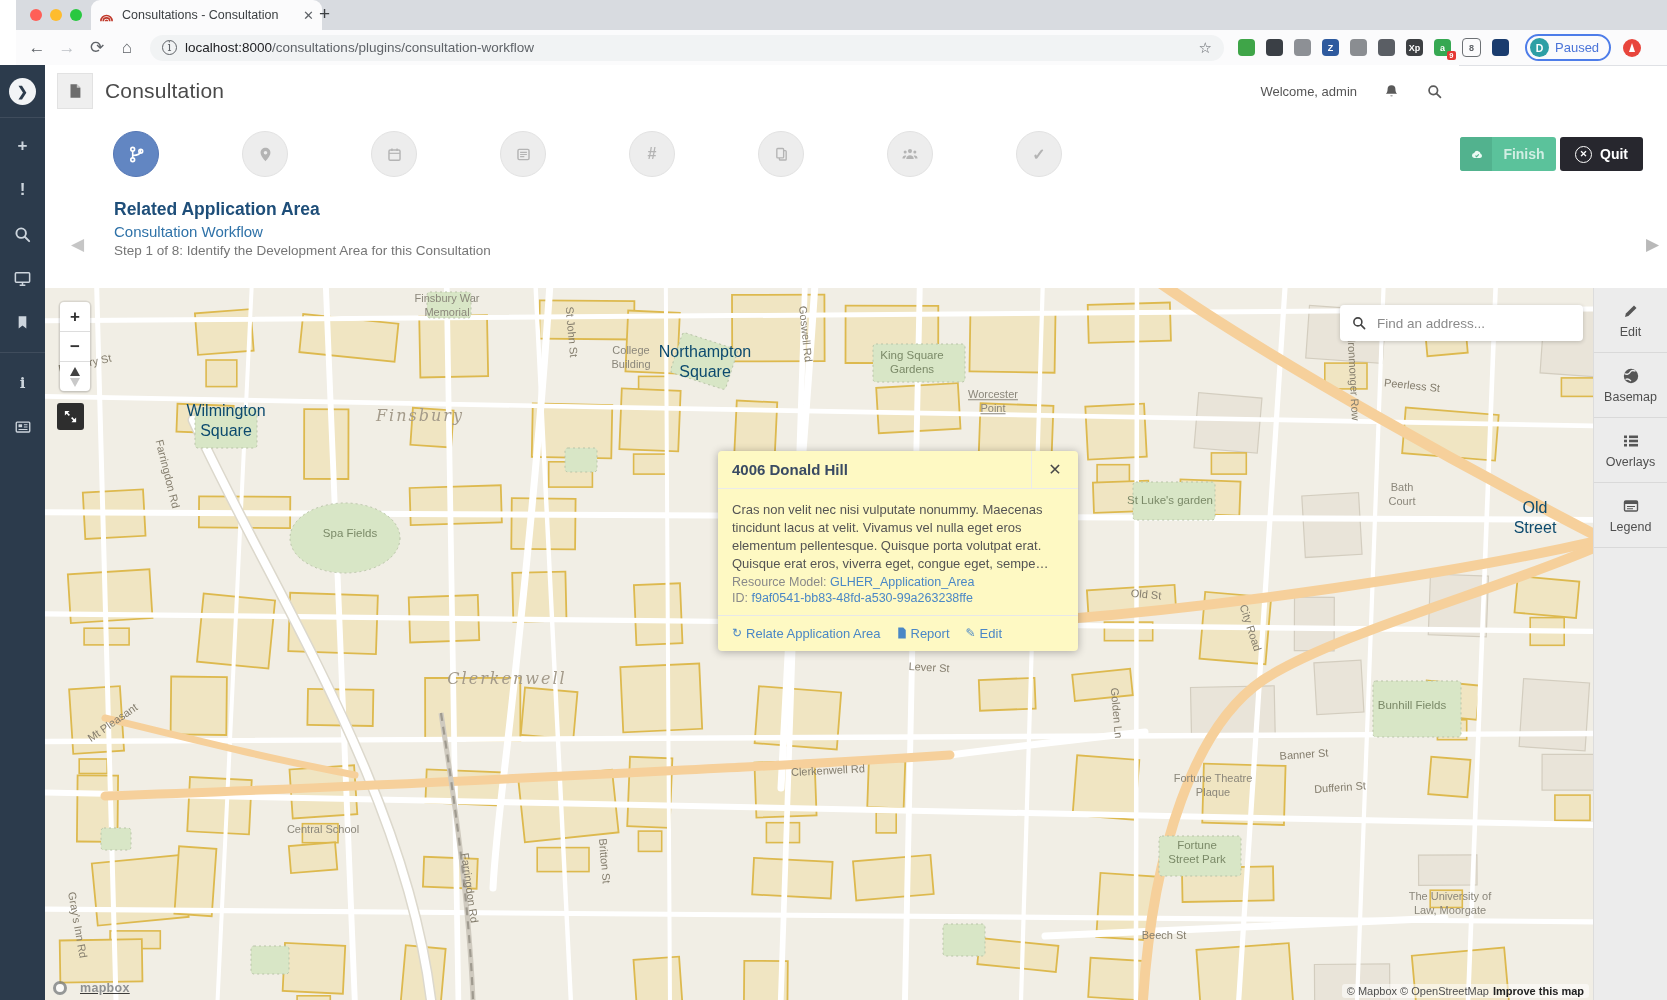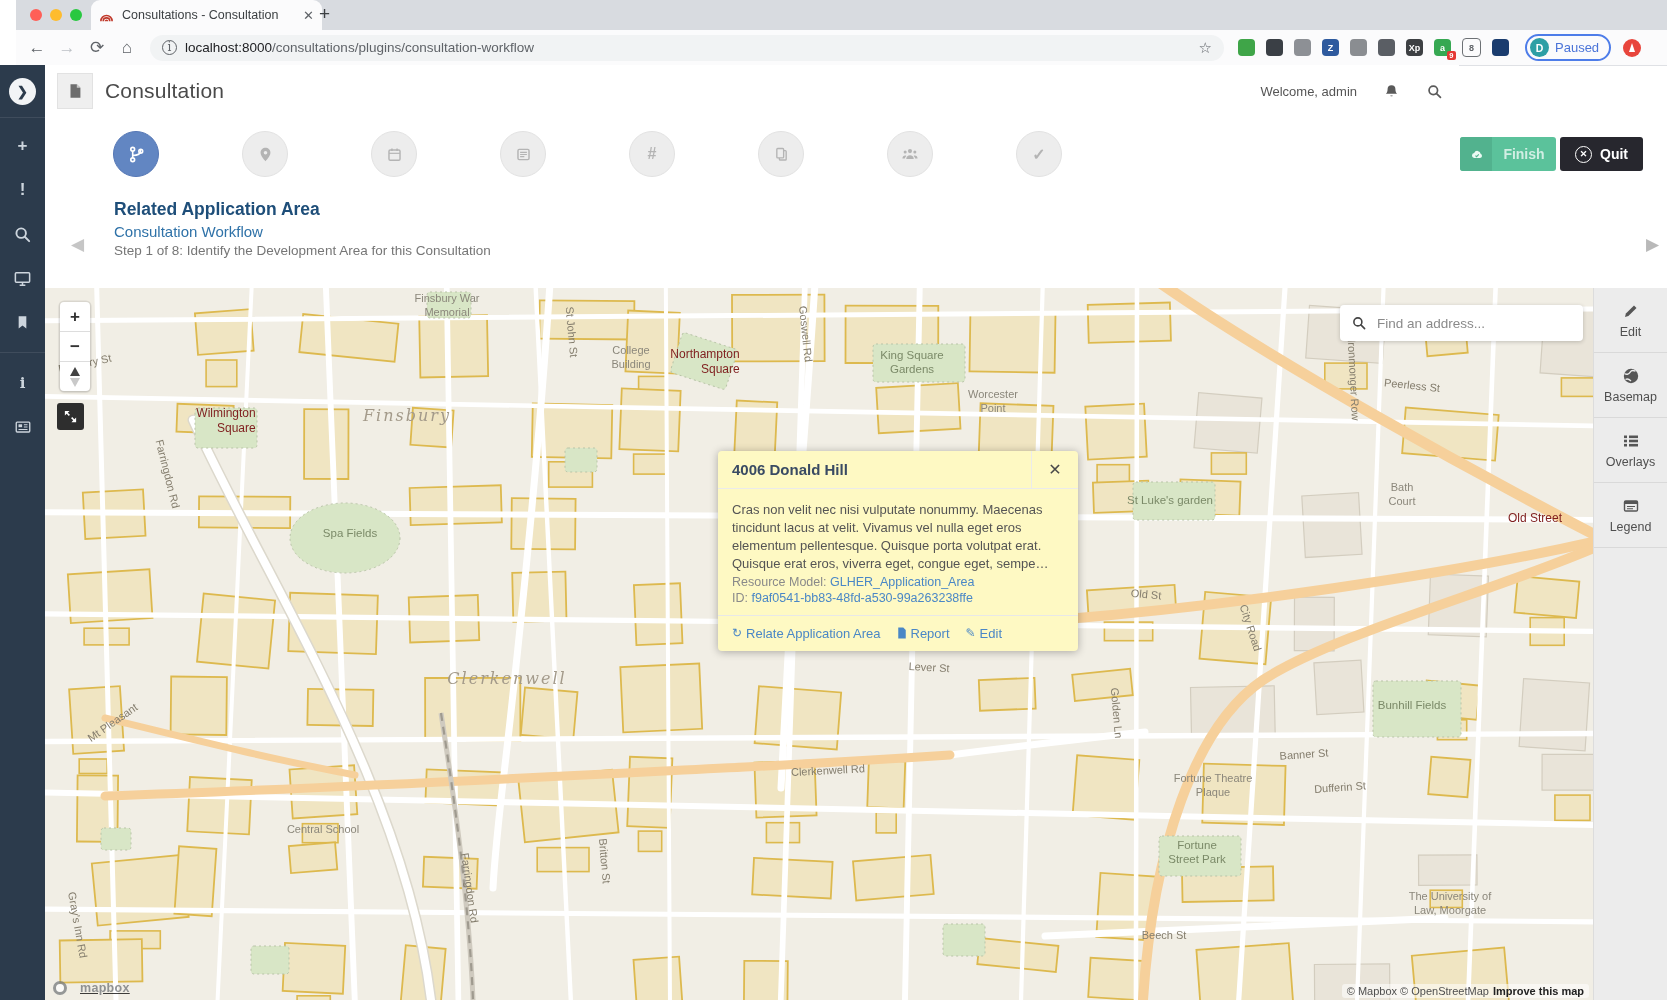--- a/index.html
+++ b/index.html
@@ -87,21 +87,21 @@
   #sh-sub{font-size:15px;color:#2f72a8;margin-top:3px;}
   #sh-desc{font-size:13.5px;color:#767676;margin-top:3px;}
   .sh-arrow{position:absolute;font-size:17px;color:#c6c6c6;top:44px;}
   #sh-prev{left:26px;}
   #sh-next{right:8px;color:#b9b9b9;}
 
   
   #mapwrap{position:absolute;left:45px;top:288px;width:1548px;height:712px;overflow:hidden;background:#f1eee5;}
   #map-labels{position:absolute;left:0;top:0;width:100%;height:100%;z-index:2;}
   .mlbl{position:absolute;white-space:pre-line;text-align:center;pointer-events:none;line-height:1.25;}
-  .mlbl.place{font-size:12px;color:#7f1d1d;text-align:right;}
+  .mlbl.place{font-size:16px;color:#0c4a6e;}
   .mlbl.park{font-size:11.5px;color:#7b8a68;}
   .mlbl.poi{font-size:11px;color:#8b877b;}
   .mlbl.road{font-size:11px;color:#847d6d;white-space:nowrap;}
   .mlbl.area{font-family:"DejaVu Serif",serif;font-style:italic;font-size:16px;color:#a39a8a;letter-spacing:2px;white-space:nowrap;}
 
   #zoomctl{position:absolute;left:15px;top:14px;width:30px;background:#fff;border-radius:4px;
     box-shadow:0 0 0 1.5px rgba(0,0,0,.08),0 1px 3px rgba(0,0,0,.15);z-index:4;}
   .zc{height:29px;display:flex;align-items:center;justify-content:center;font-size:17px;font-weight:bold;color:#333;}
   .zc+.zc{border-top:1px solid #ddd;}
   .compass{display:flex;flex-direction:column;align-items:center;line-height:0;}
@@ -525,23 +525,23 @@
 
   <div id="map-labels">
       <span class="mlbl poi" style="left: 402px; top: 18px; transform: translate(-50%, -50%) rotate(0deg);">Finsbury War
 Memorial</span>
       <span class="mlbl poi" style="left: 586px; top: 70px; transform: translate(-50%, -50%) rotate(0deg);">College
 Building</span>
       <span class="mlbl place" style="left: 660px; top: 74px; transform: translate(-50%, -50%) rotate(0deg);">Northampton
 Square</span>
       <span class="mlbl park" style="left: 867px; top: 74px; transform: translate(-50%, -50%) rotate(0deg);">King Square
 Gardens</span>
-      <span class="mlbl poi" style="left: 948px; top: 114px; transform: translate(-50%, -50%) rotate(0deg);">Worcester
+      <span class="mlbl poi" style="left: 948px; top: 114px; transform: translate(-50%, -50%) rotate(0deg); text-decoration: underline;">Worcester
 Point</span>
-      <span class="mlbl area" style="left: 362px; top: 128px; transform: translate(-50%, -50%) rotate(0deg);">Finsbury</span>
+      <span class="mlbl area" style="left: 375px; top: 128px; transform: translate(-50%, -50%) rotate(0deg);">Finsbury</span>
       <span class="mlbl place" style="left: 181px; top: 133px; transform: translate(-50%, -50%) rotate(0deg);">Wilmington
 Square</span>
       <span class="mlbl road" style="left: 40px; top: 76px; transform: translate(-50%, -50%) rotate(-12deg);">Margery St</span>
       <span class="mlbl road" style="left: 526px; top: 44px; transform: translate(-50%, -50%) rotate(85deg);">St John St</span>
       <span class="mlbl road" style="left: 760px; top: 46px; transform: translate(-50%, -50%) rotate(84deg);">Goswell Rd</span>
       <span class="mlbl road" style="left: 1308px; top: 92px; transform: translate(-50%, -50%) rotate(87deg);">Ironmonger Row</span>
       <span class="mlbl road" style="left: 1367px; top: 98px; transform: translate(-50%, -50%) rotate(6deg);">Peerless St</span>
       <span class="mlbl road" style="left: 122px; top: 186px; transform: translate(-50%, -50%) rotate(76deg);">Farringdon Rd</span>
       <span class="mlbl poi" style="left: 1357px; top: 207px; transform: translate(-50%, -50%) rotate(0deg);">Bath
 Court</span>

